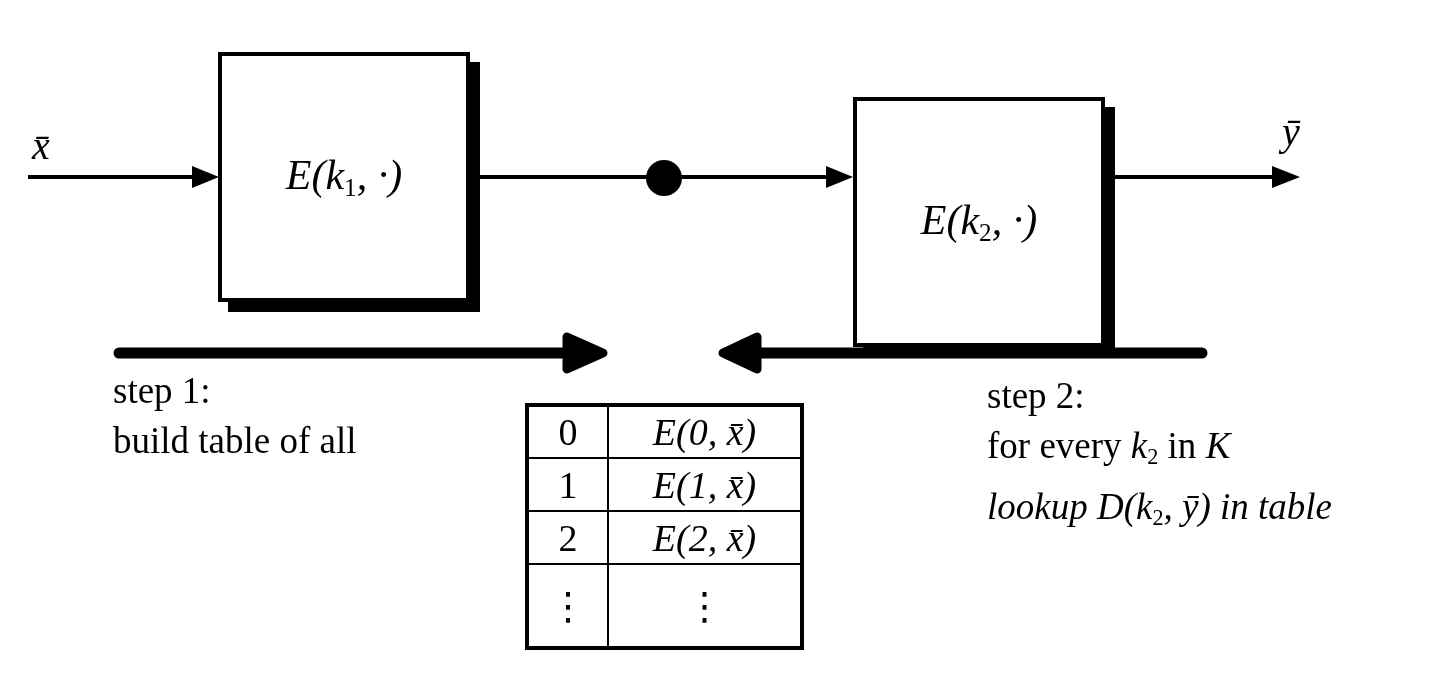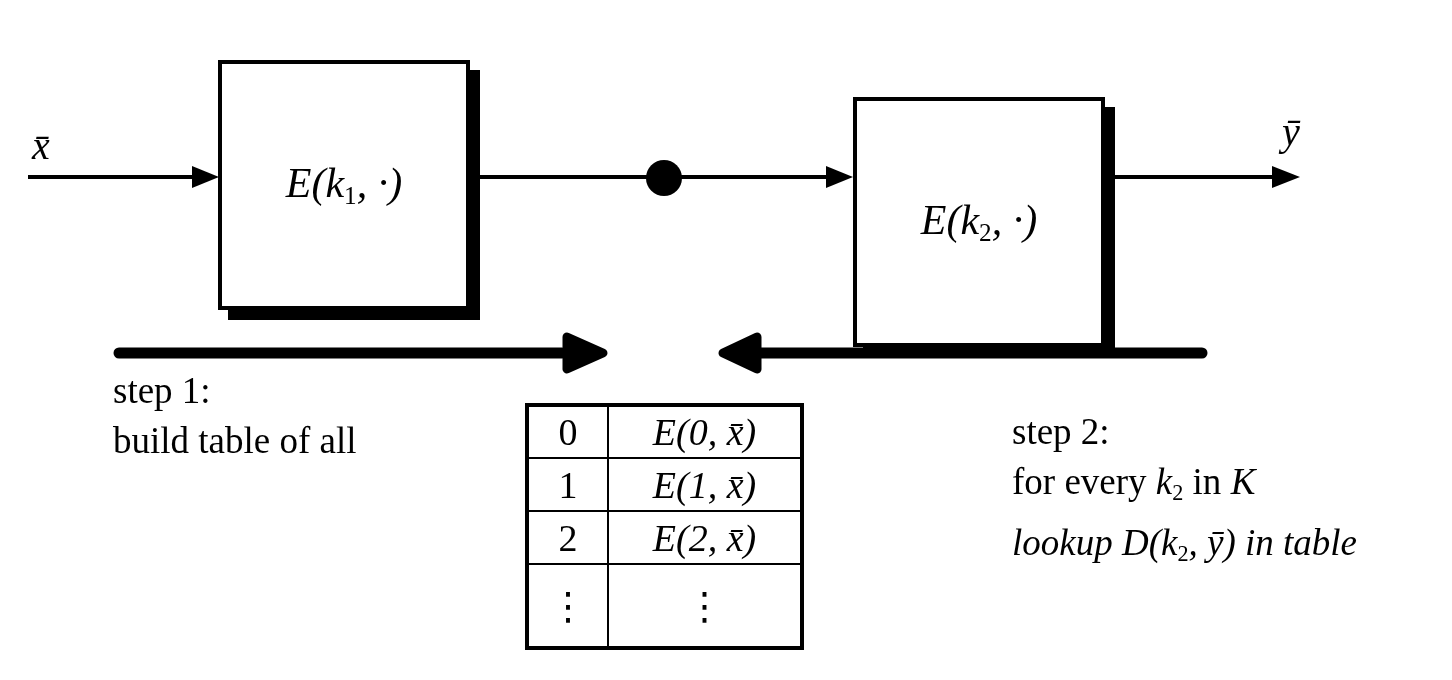--- a/index.html
+++ b/index.html
@@ -10,33 +10,33 @@
   }
   .layer{position:absolute;left:0;top:0;}
   
   .cipher-box{
     position:absolute;box-sizing:border-box;
     width:252px;height:250px;top:52px;
     border:4px solid #000;background:#fff;
     box-shadow:10px 10px 0 #000;
     display:flex;align-items:center;justify-content:center;
   }
-  .box-1{left:218px;margin-top:8px;}
+  .box-1{left:218px;}
   .box-2{left:853px;margin-top:45px;}
   .box-label{font-size:42px;font-style:italic;white-space:nowrap;}
   .msub{font-size:0.6em;font-style:italic;vertical-align:-0.28em;letter-spacing:0;}
   .upright{font-style:normal;}
   
   .wire-label{position:absolute;font-size:40px;font-style:italic;}
   .input-label{left:32px;top:122px;}
   .output-label{left:1282px;top:108px;}
   
   .step-text{position:absolute;font-size:37px;line-height:50px;white-space:nowrap;}
   .step-1-text{left:113px;top:366px;}
-  .step-2-text{left:1012px;top:371px;margin-top:36px;}
+  .step-2-text{left:987px;top:371px;}
   .formula{font-style:italic;}
   .kcal{font-style:italic;}
   
   .lookup-table{
     position:absolute;left:525px;top:403px;
     border-collapse:collapse;table-layout:fixed;
     background:#fff;border:4px solid #000;
   }
   .lookup-table td{
     border:2px solid #000;text-align:center;vertical-align:middle;

